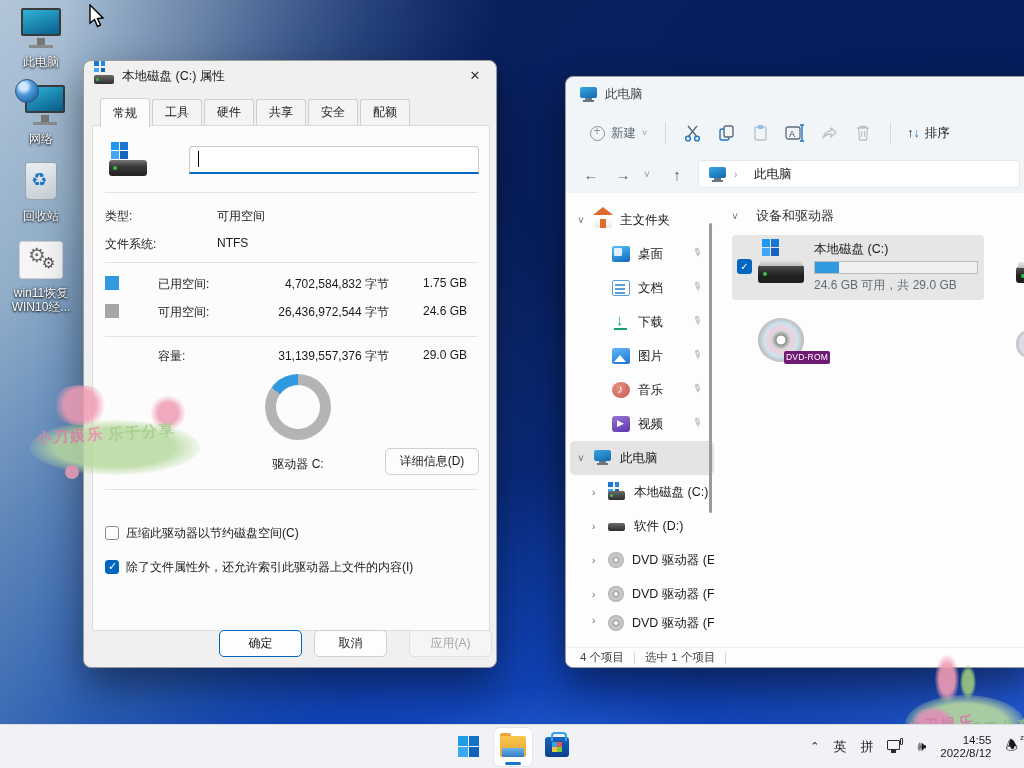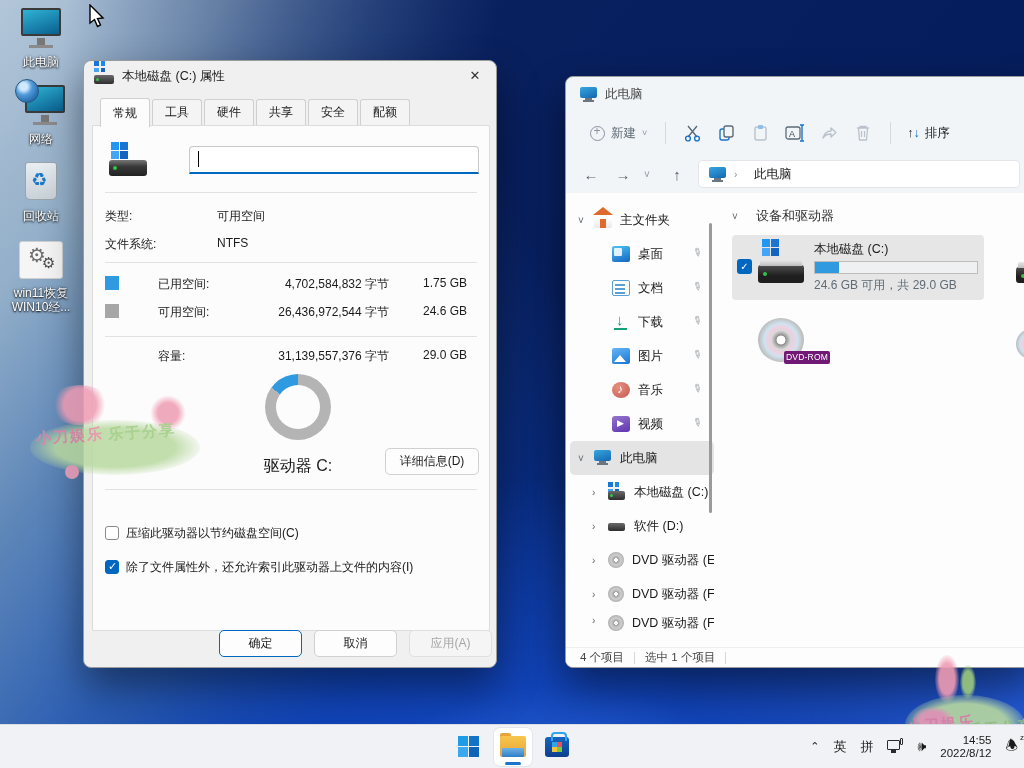--- a/index.html
+++ b/index.html
@@ -79,21 +79,21 @@
   .dlg-drive-ico { position:absolute; left:16px; top:18px; width:40px; height:34px; }
   .dlg-drive-ico .big-body { position:absolute; left:0; bottom:2px; width:38px; height:16px; background:linear-gradient(180deg,#777 0%,#3a3a3a 40%,#222 100%); border-radius:3px; }
   .dlg-drive-ico .big-body:after { content:""; position:absolute; left:4px; top:6px; width:4px; height:4px; border-radius:50%; background:#35c24a; }
   .dlg-drive-ico .big-logo { position:absolute; left:2px; top:-2px; width:18px; height:18px; }
   .sq { position:absolute; width:8px; height:8px; }
   .sq1 { left:0; top:0; background:#2196f3; } .sq2 { left:9px; top:0; background:#1976d2; }
   .sq3 { left:0; top:9px; background:#42a5f5; } .sq4 { left:9px; top:9px; background:#1565c0; }
 
   .donut { position:absolute; left:172px; top:248px; width:66px; height:66px; border-radius:50%; }
   .donut-hole { position:absolute; left:11px; top:11px; width:44px; height:44px; border-radius:50%; background:#fcfcfc; }
-  .drive-cap { position:absolute; top:330px; left:140px; width:130px; text-align:center; font-size:16px; }
+  .drive-cap { position:absolute; top:330px; left:140px; width:130px; text-align:center; font-size:12px; }
   .btn { position:absolute; height:27px; background:#fdfdfd; border:1px solid #d0d0d0; border-radius:5px; font-size:12px; text-align:center; line-height:25px; color:#1a1a1a; }
   .btn.default { border:1.6px solid #0067c0; }
   .btn.disabled { color:#a6a6a6; background:#f5f5f5; border-color:#e0e0e0; }
   .details-btn { left:292px; top:322px; width:94px; }
 
   .cb-row { position:absolute; left:12px; height:18px; display:flex; align-items:center; font-size:12px; }
   .cb { width:14px; height:14px; border:1px solid #8a8a8a; border-radius:3px; background:#fff; margin-right:7px; flex:none; position:relative; }
   .cb.checked { background:#0067c0; border-color:#0067c0; }
   .cb.checked:after { content:"✓"; position:absolute; left:2px; top:-1px; color:#fff; font-size:11px; }
   .dlg-buttons { position:absolute; bottom:10px; left:0; right:16px; height:27px; }
@@ -545,21 +545,21 @@
         <span>压缩此驱动器以节约磁盘空间(C)</span>
       </div>
       <div class="cb-row" style="top:432px;">
         <span class="cb checked"></span>
         <span>除了文件属性外，还允许索引此驱动器上文件的内容(I)</span>
       </div>
     </div>
 
     <div class="dlg-buttons">
       <div class="btn default" style="left:135px; width:83px;">确定</div>
-      <div class="btn" style="left:230px; width:83px;">取消</div>
+      <div class="btn" style="left:230px; width:73px;">取消</div>
       <div class="btn disabled" style="left:325px; width:83px;">应用(A)</div>
     </div>
   </div>
 
   <div class="splash" style="left:905px; top:655px; width:120px; height:113px; opacity:.9;">
     <div class="blob" style="left:30px; top:0; width:24px; height:48px; background:radial-gradient(ellipse,#ef9cb4 0 45%,rgba(239,156,180,0) 75%);"></div>
     <div class="blob" style="left:55px; top:10px; width:16px; height:34px; background:radial-gradient(ellipse,#9cc97e 0 45%,rgba(156,201,126,0) 75%);"></div>
     <div class="blob" style="left:0px; top:40px; width:120px; height:60px; background:radial-gradient(ellipse,#b9d9a0 0 50%,rgba(185,217,160,0) 78%);"></div>
     <div class="blob" style="left:8px; top:52px; width:40px; height:26px; background:radial-gradient(ellipse,#ef9cb4 0 45%,rgba(239,156,180,0) 75%);"></div>
     <span class="wm-text" style="left:2px; top:60px; color:#e887a6;">小刀娱乐</span>

